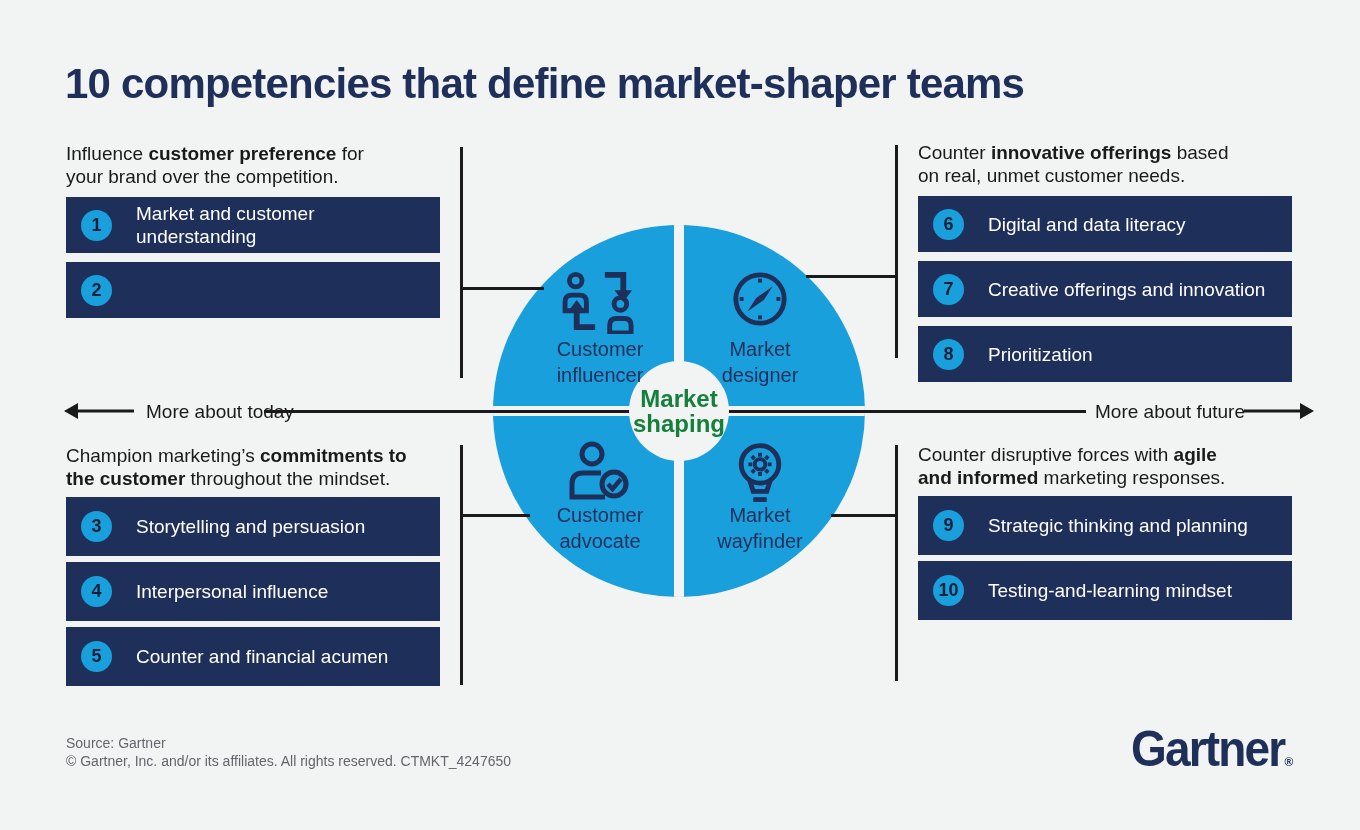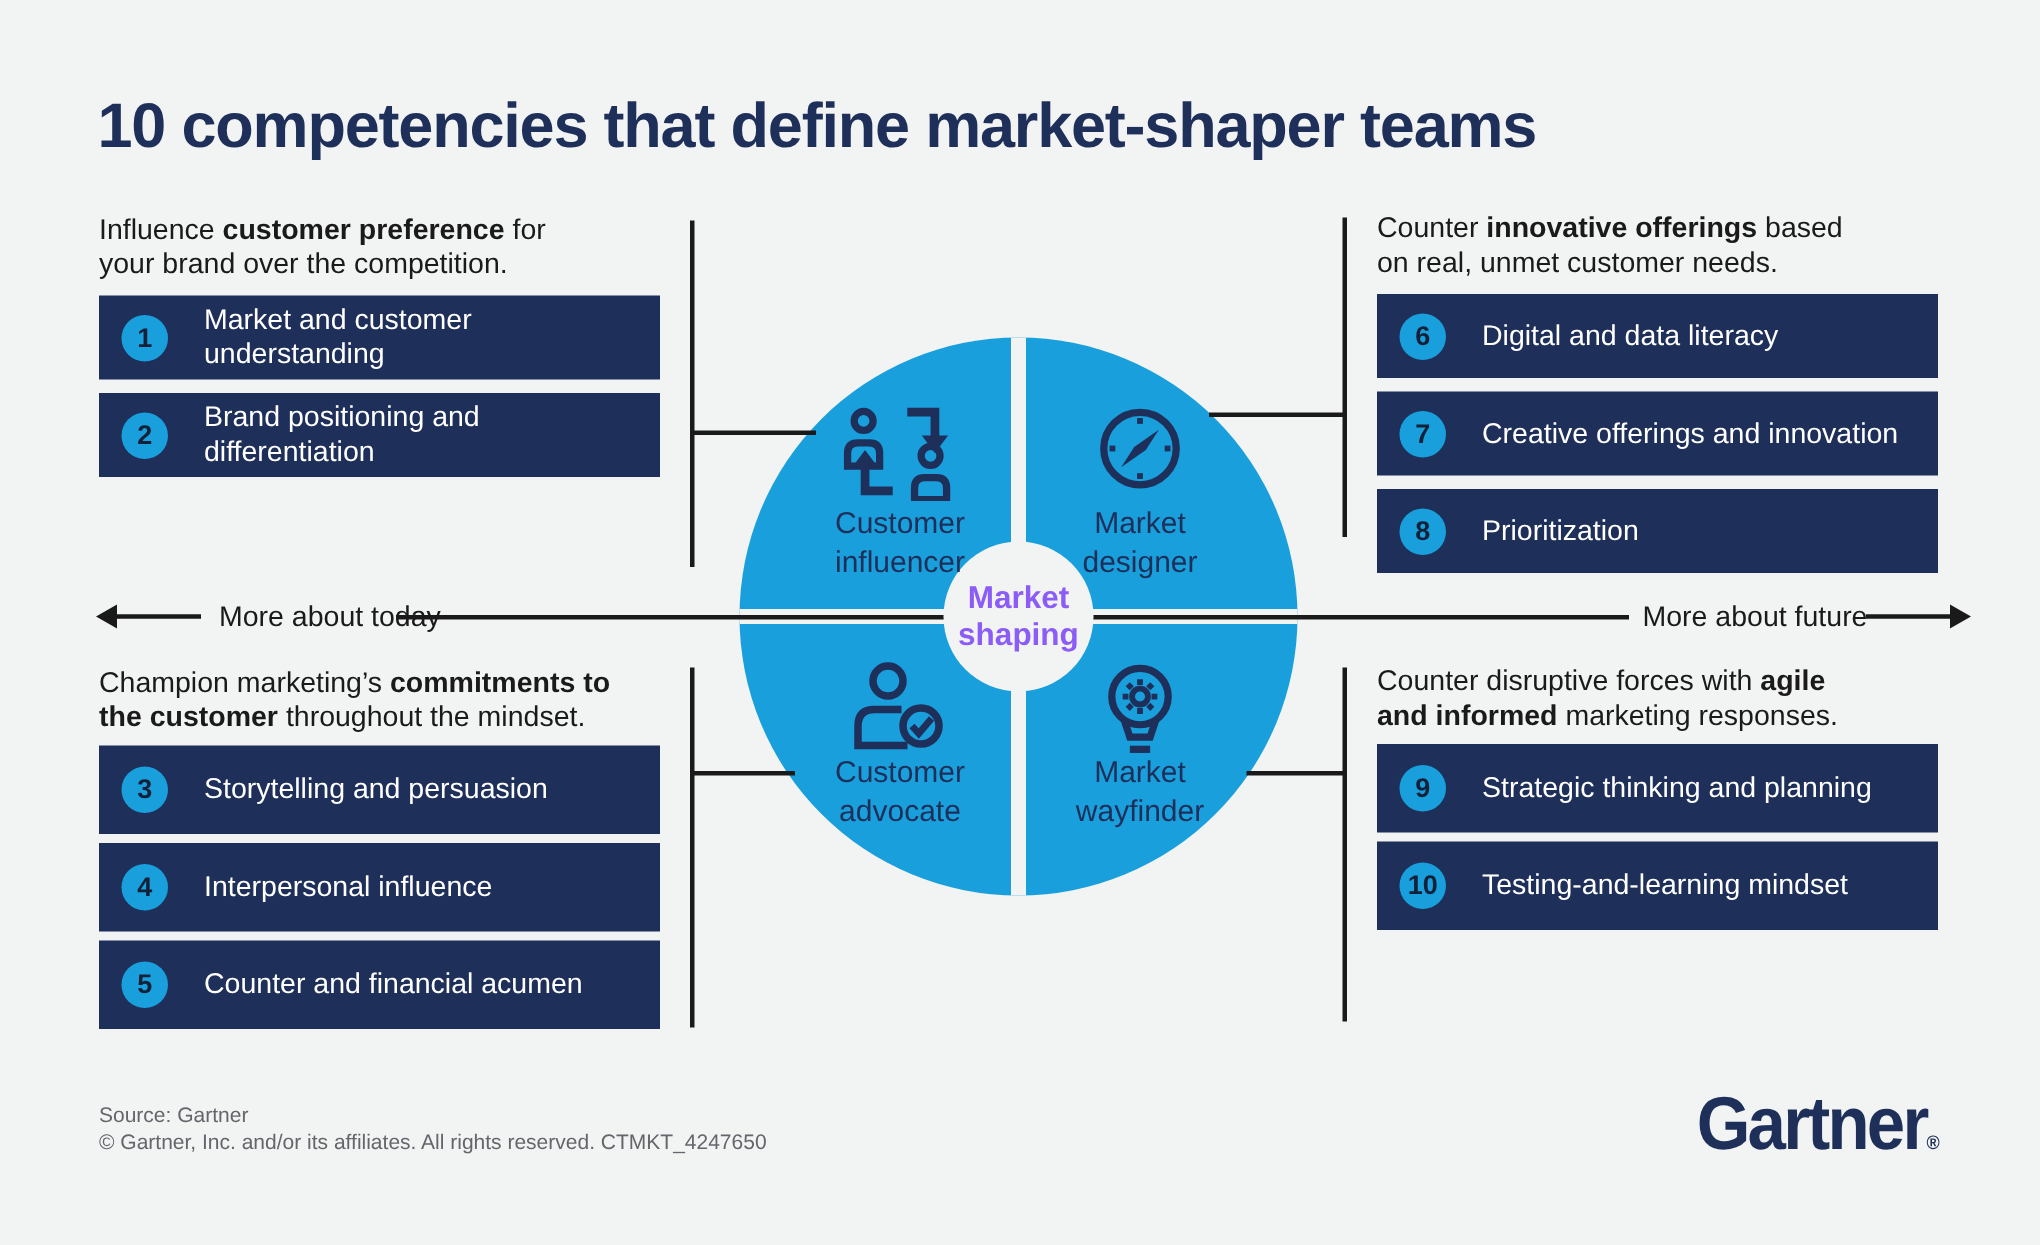--- a/index.html
+++ b/index.html
@@ -17,21 +17,21 @@
   .num{flex:0 0 31px;width:31px;height:31px;border-radius:50%;background:var(--blue,#189fdc);display:flex;align-items:center;justify-content:center;font-size:18px;font-weight:700;color:#122038;}
   .lbl{margin-left:24px;color:#ffffff;font-size:19px;line-height:23px;white-space:pre-line;}
 
   .line{position:absolute;background:var(--ink,#1a1a1a);}
 
   .wheel{position:absolute;left:493px;top:225px;width:372px;height:372px;border-radius:50%;background:var(--blue,#189fdc);overflow:hidden;}
   .divider-h{position:absolute;left:-6px;right:-6px;top:181px;height:10px;background:var(--bg,#f2f3f3);}
   .divider-v{position:absolute;top:-6px;bottom:-6px;left:181px;width:10px;background:var(--bg,#f2f3f3);}
 
   .hub{position:absolute;left:629px;top:361px;width:100px;height:100px;border-radius:50%;background:var(--bg,#f2f3f3);display:flex;align-items:center;justify-content:center;text-align:center;}
-  .hub .hub-label{font-size:21px;line-height:25px;font-weight:700;color:#8b5cf6;}
+  .hub .hub-label{font-size:24px;line-height:25px;font-weight:700;color:#15803d;}
 
   .q-label{position:absolute;width:130px;text-align:center;font-size:20px;line-height:26px;color:var(--navy,#1e2f5a);}
   .q-icon{position:absolute;color:var(--navy,#1e2f5a);}
 
   .axis-label{position:absolute;font-size:19px;color:var(--ink,#1a1a1a);}
   .arrow{position:absolute;color:var(--ink,#1a1a1a);}
 
   .footer{position:absolute;left:66px;top:735px;font-size:14px;line-height:17.5px;color:#63676b;}
   .logo{position:absolute;right:67px;top:720px;font-size:50px;font-weight:800;letter-spacing:-2px;color:var(--navy,#1e2f5a);transform:scaleX(0.92);transform-origin:100% 50%;}
   .logo .reg{font-size:13px;font-weight:700;letter-spacing:0;}
@@ -50,22 +50,20 @@
       <span class="num">
           <span>1</span>
         </span>
       <span class="lbl">Market and customer
 understanding</span>
     </div>
     <div class="box">
       <span class="num">
           <span>2</span>
         </span>
-      <span class="lbl">Brand positioning and
-differentiation</span>
     </div>
   </section>
 
   <section class="group grp-bottom" style="left:66px;top:444px;">
     <p class="intro" style="margin-bottom:7px;"><span>Champion marketing’s </span><strong>commitments to
 the customer</strong><span> throughout the mindset.</span></p>
     <div class="box">
       <span class="num">
           <span>3</span>
         </span>

